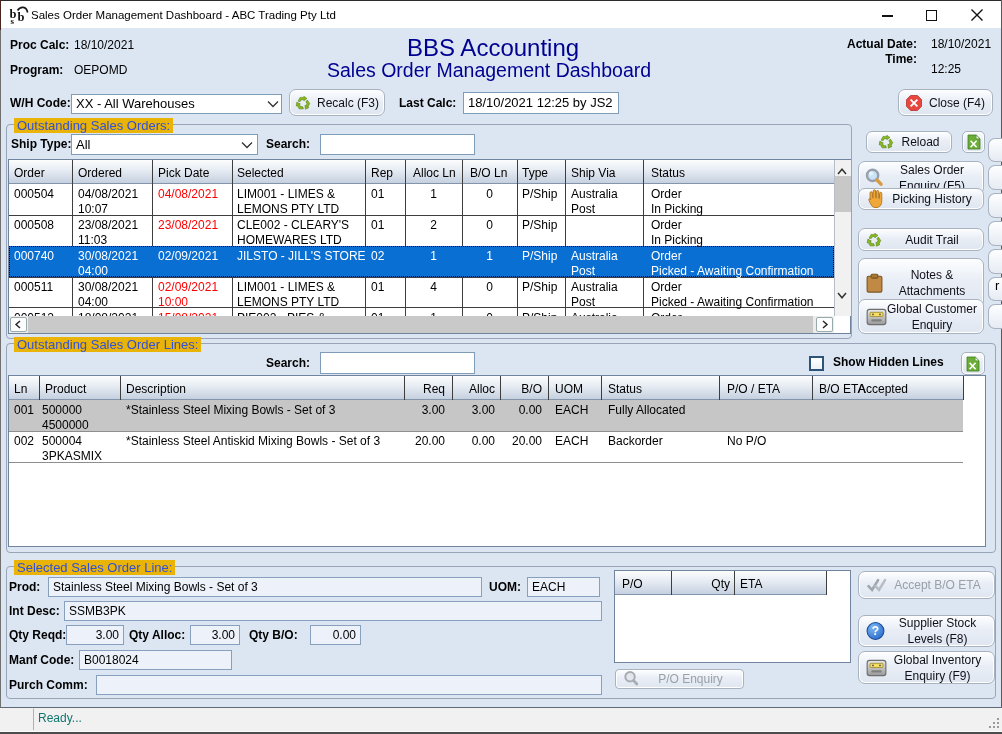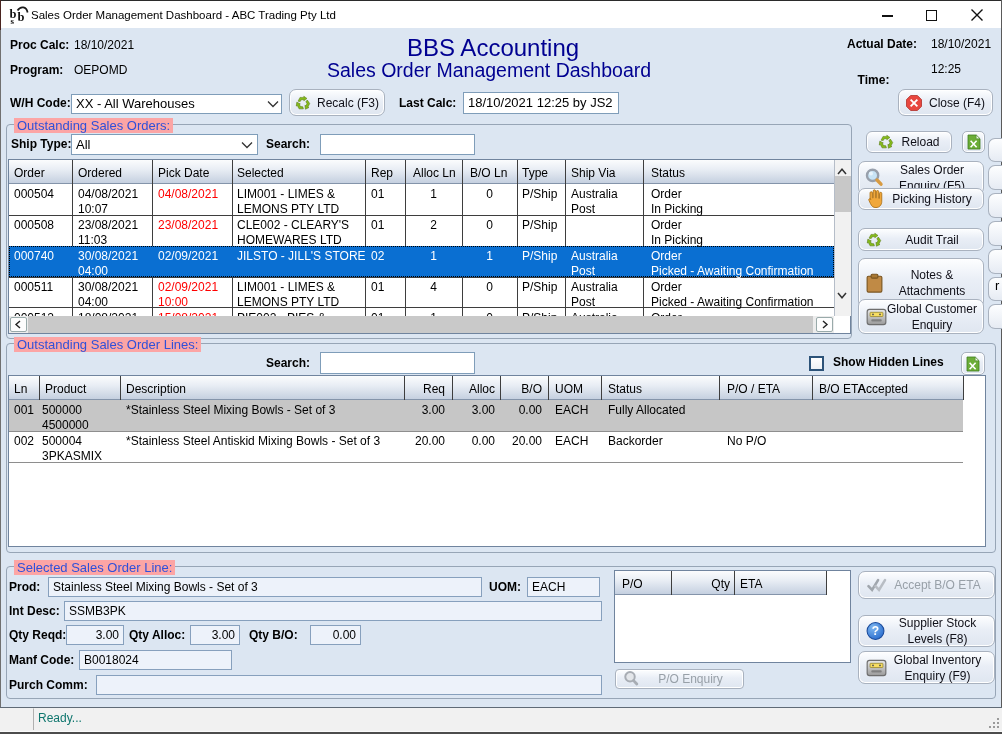--- a/index.html
+++ b/index.html
@@ -1,20 +1,20 @@
 <!DOCTYPE html>
 <html><head><meta charset="utf-8"><style>
 *{margin:0;padding:0;box-sizing:border-box}
 html,body{width:1002px;height:734px;overflow:hidden}
 body{font-family:"Liberation Sans",sans-serif;font-size:12px;color:#000;background:#dce6f2;position:relative}
 .ab{position:absolute}
 .b{font-weight:bold}
 .nav{color:#000091;font-weight:normal}
 .fs{border:1px solid #97a5b6;border-radius:4px;position:absolute}
-.fslbl{position:absolute;color:#3050d8;background:#fca5a5;padding:0 3px;font-size:13px;line-height:15px}
+.fslbl{position:absolute;color:#3050d8;background:#eab308;padding:0 3px;font-size:13px;line-height:15px}
 .inp{position:absolute;background:#fff;border:1px solid #7f9db9;font-size:13px;line-height:20px;padding-left:4px}
 .binp{position:absolute;background:#edf2fa;border:1px solid #87a0bd;font-size:12px;line-height:18px;padding:0 4px}
 .btn{position:absolute;background:linear-gradient(#fdfeff,#e9eef6 45%,#dfe6f0);border:1px solid #a9b2bf;border-radius:7px;box-shadow:inset 0 0 0 1px #fff;display:flex;align-items:center;justify-content:center;font-size:12px;color:#101018}
 .gridv{position:absolute;width:1px;background:#3e3e3e}
 .gridh{position:absolute;height:1px;background:#3e3e3e}
 .hdr{background:linear-gradient(#fbfcfd,#e8edf4 42%,#c5d0e0)}
 .t{position:absolute;white-space:nowrap;font-size:12px;line-height:15px}
 .red{color:#f00}
 .w{color:#fff}
 .bi{position:absolute;left:7px;top:50%;transform:translateY(-50%);display:flex}
@@ -43,21 +43,21 @@
   </svg>
 
 <div class="t b" style="left:10px;top:38px">Proc Calc:</div>
 <div class="t" style="left:74px;top:38px">18/10/2021</div>
 <div class="t b" style="left:10px;top:63px">Program:</div>
 <div class="t" style="left:74px;top:63px">OEPOMD</div>
 <div class="t nav" style="left:407px;top:34px;font-size:24px;line-height:28px">BBS Accounting</div>
 <div class="t nav" style="left:327px;top:59px;font-size:19.5px;line-height:23px">Sales Order Management Dashboard</div>
 <div class="t b" style="left:830px;top:37px;width:87px;text-align:right">Actual Date:</div>
 <div class="t" style="left:931px;top:37px">18/10/2021</div>
-<div class="t b" style="left:830px;top:73px;width:87px;text-align:center">Time:</div>
+<div class="t b" style="left:830px;top:52px;width:87px;text-align:right">Time:</div>
 <div class="t" style="left:931px;top:62px">12:25</div>
 
 <div class="t b" style="left:10px;top:96px">W/H Code:</div>
 <div class="inp" style="left:71px;top:94px;width:211px;height:20px;line-height:18px">XX - All Warehouses</div>
 <svg class="ab" style="left:267px;top:100px" width="12" height="8" viewBox="0 0 12 8">
     <path d="M1 1.5 L6 6.5 L11 1.5" fill="none" stroke="#333" stroke-width="1.3"></path>
   </svg>
 <div class="btn" style="left:289px;top:89px;width:96px;height:27px;border-radius:7px">
     <svg width="16" height="16" viewBox="0 0 16 16">
       <path d="M3.0 6.2 L5.0 2.4 L8.8 2.4 L8.8 1.2 L12.0 3.5 L8.8 5.8 L8.8 4.7 L6.4 4.7 L5.2 6.6 Z" fill="#85bb1a" stroke="#55770f" stroke-width="0.5" id="rc1"></path>

